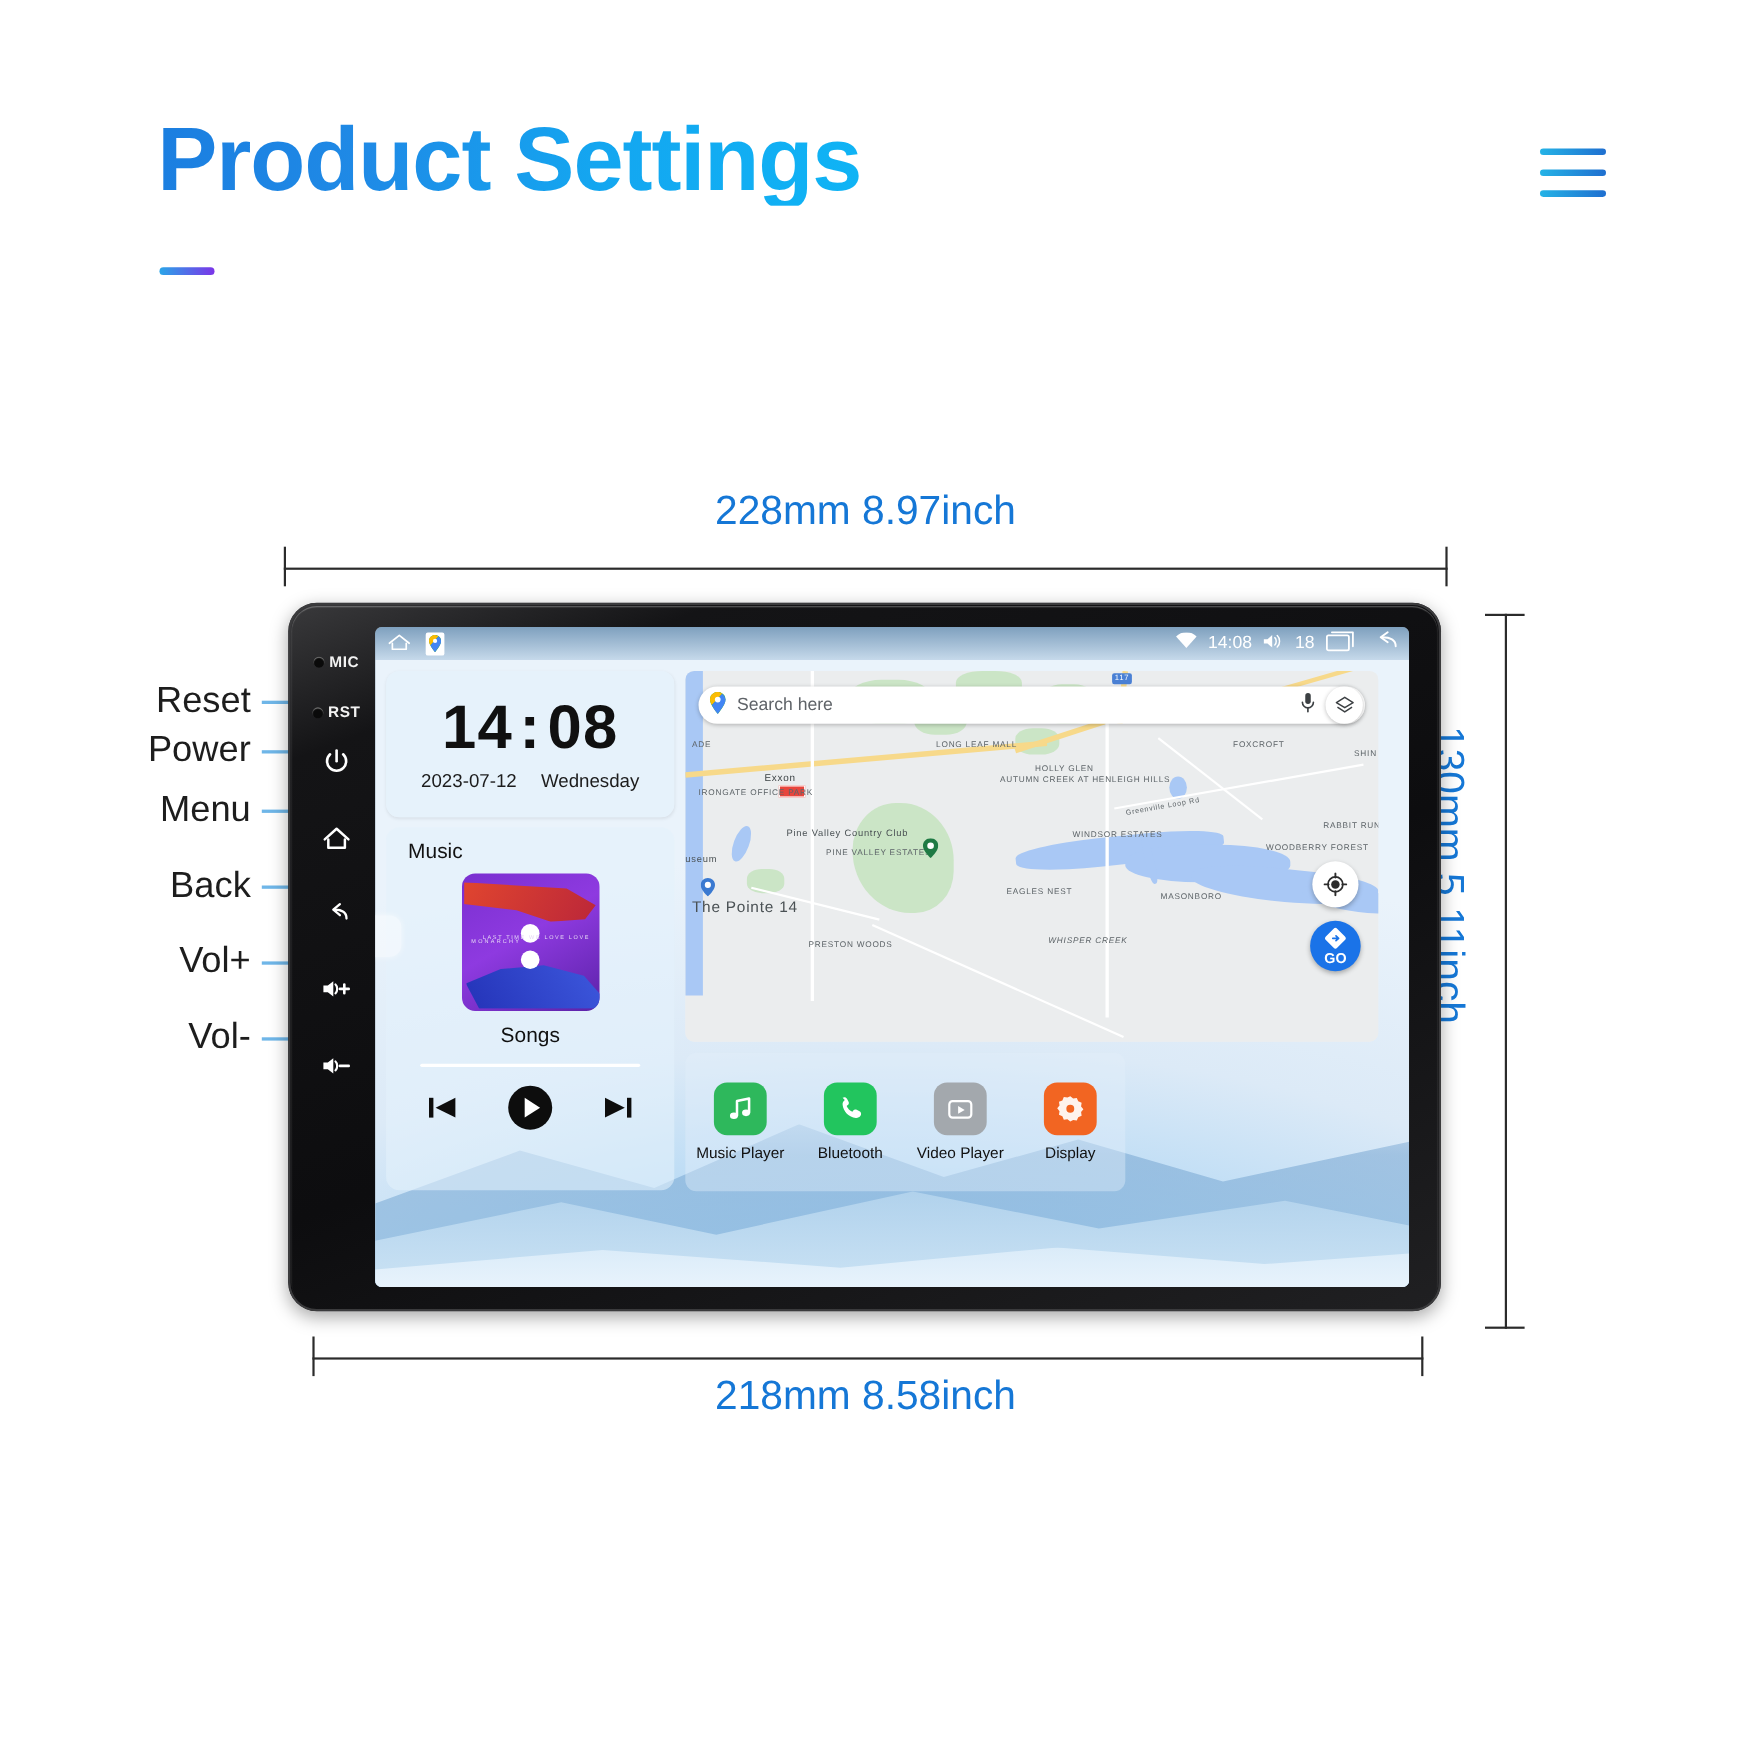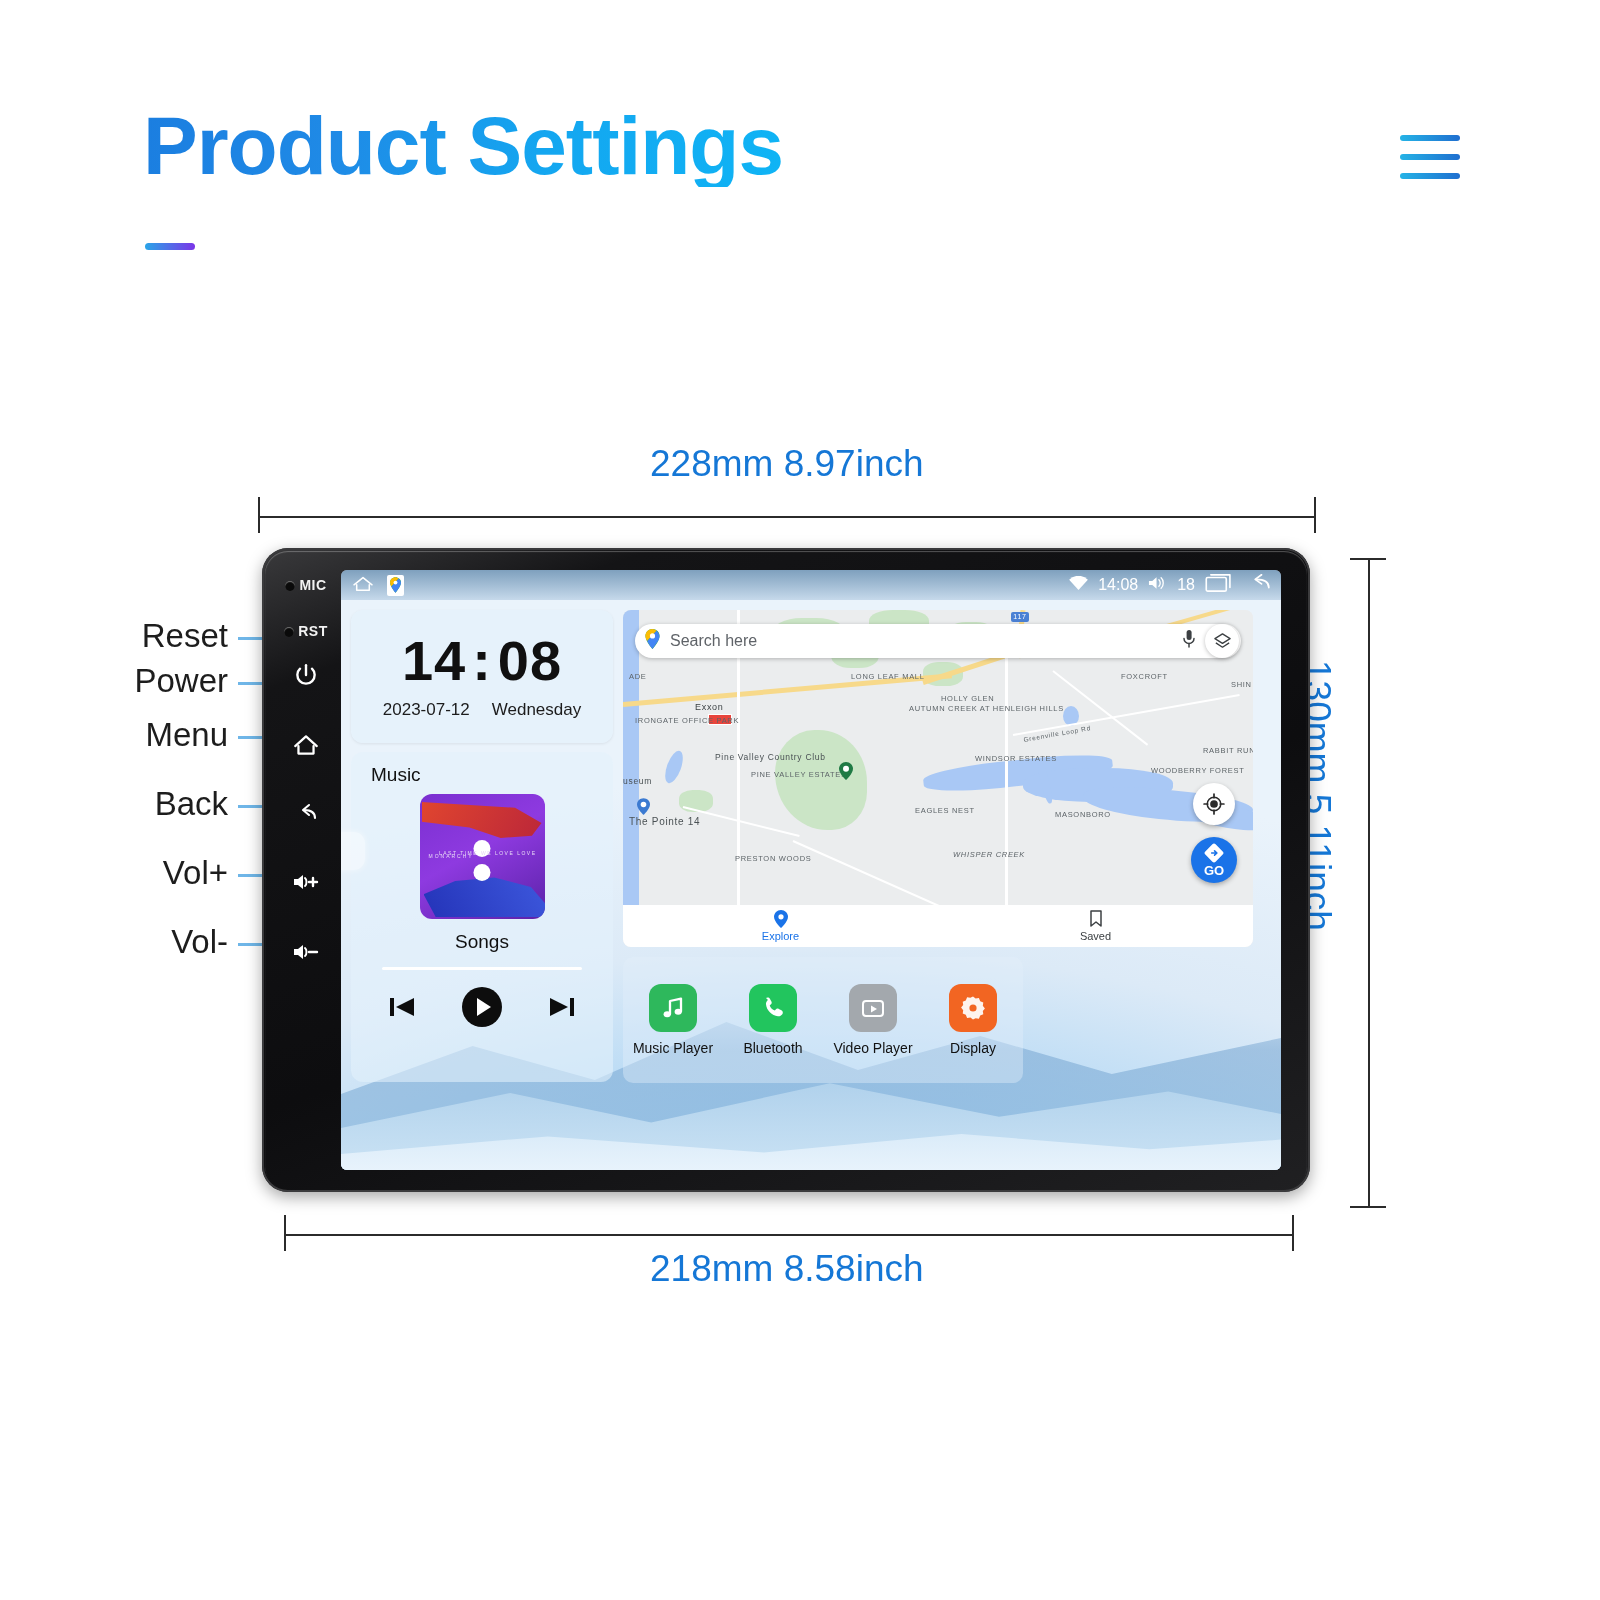--- a/index.html
+++ b/index.html
@@ -44,21 +44,21 @@
     background:linear-gradient(160deg,#3a3a3c 0%,#141416 14%,#0d0d0f 55%,#202022 100%);
     border-radius:26px;
     box-shadow:0 5px 16px rgba(0,0,0,.35), inset 0 0 0 2px #3b3b3d;
   }
   #device::after{
     content:"";position:absolute;inset:3px;border-radius:23px;
     box-shadow:inset 0 1px 1px rgba(255,255,255,.28);pointer-events:none;
   }
   
   #side-col{position:absolute;left:8px;top:10px;width:72px;height:620px;}
-  .side-btn{position:absolute;left:0;width:72px;text-align:center;color:#f2f2f2;}
+  .side-btn{position:absolute;left:0;width:72px;text-align:center;color:#f2f2f2;margin-top:17px;}
   .hole-label{font-size:14px;font-weight:bold;letter-spacing:.5px;}
   .hole{display:inline-block;width:10px;height:10px;border-radius:50%;
     background:#0a0a0a;box-shadow:inset 0 1px 1px rgba(255,255,255,.45);
     vertical-align:middle;margin-right:4px;}
   .icon-svg{display:block;margin:0 auto;}
 
   
   #screen{
     position:absolute;left:79px;top:22px;width:940px;height:600px;
     border-radius:6px;overflow:hidden;
@@ -396,21 +396,21 @@
         <div class="maplbl" style="left:12px;top:106px;width:64px;line-height:1.45;">IRONGATE OFFICE PARK</div>
         <div class="maplbl" style="left:352px;top:144px;width:48px;line-height:1.45;">WINDSOR ESTATES</div>
         <div class="maplbl" style="left:286px;top:94px;width:72px;line-height:1.45;">AUTUMN CREEK AT HENLEIGH HILLS</div>
         <div class="maplbl nm" style="left:52px;top:142px;font-size:8.5px;margin-left:40px;">Pine Valley Country Club</div>
         <div class="maplbl" style="left:128px;top:160px;width:60px;line-height:1.45;">PINE VALLEY ESTATES</div>
         <div class="maplbl" style="left:528px;top:156px;width:54px;line-height:1.45;">WOODBERRY FOREST</div>
         <div class="maplbl" style="left:292px;top:196px;">EAGLES NEST</div>
         <div class="maplbl" style="left:432px;top:200px;">MASONBORO</div>
         <div class="maplbl" style="left:580px;top:136px;">RABBIT RUN</div>
         <div class="maplbl nm" style="left:0px;top:166px;font-size:8.5px;">useum</div>
-        <div class="maplbl nm" style="left:6px;top:206px;font-size:10px;text-align:right;">The Pointe 14</div>
+        <div class="maplbl nm" style="left:6px;top:206px;font-size:14px;text-align:right;">The Pointe 14</div>
         <div class="maplbl" style="left:112px;top:244px;">PRESTON WOODS</div>
         <div class="maplbl" style="left:330px;top:240px;font-style:italic;">WHISPER CREEK</div>
         <div class="maplbl" style="left:400px;top:120px;font-size:6.5px;transform:rotate(-10deg);">Greenville Loop Rd</div>
         <div class="maplbl" style="left:388px;top:2px;width:18px;height:10px;background:#4a80d4;color:#fff;border-radius:2px;font-size:7px;line-height:10px;">117</div>
 
         <div style="position:absolute;left:216px;top:152px;">
           <svg width="14" height="18" viewBox="0 0 14 18">
               <path d="M7 0C3.1 0 0 3 0 6.8 0 11.8 7 18 7 18s7-6.2 7-11.2C14 3 10.9 0 7 0z" fill="#1f7a44"></path>
               <circle cx="7" cy="6.8" r="3" fill="#fff"></circle>
             </svg>
@@ -465,35 +465,20 @@
       </div>
 
       <div id="go-btn">
         <svg width="20" height="20" viewBox="0 0 22 22">
           <rect x="3" y="3" width="16" height="16" rx="2.5" transform="rotate(45 11 11)" fill="#fff"></rect>
           <path d="M8.4 11h5.2M11.6 8.6 14.2 11l-2.6 2.4" stroke="#1a73e8" stroke-width="1.7" fill="none" stroke-linecap="round" stroke-linejoin="round"></path>
         </svg>
         <span class="golbl">GO</span>
       </div>
 
-      <div id="map-bottom">
-        <div class="mb-item">
-          <svg width="14" height="18" viewBox="0 0 14 18">
-            <path d="M7 0C3.1 0 0 3 0 6.8 0 11.8 7 18 7 18s7-6.2 7-11.2C14 3 10.9 0 7 0z" fill="#1a73e8"></path>
-            <circle cx="7" cy="6.8" r="2.6" fill="#fff"></circle>
-          </svg>
-          <span style="color:#1a73e8;">Explore</span>
-        </div>
-        <div class="mb-item">
-          <svg width="14" height="18" viewBox="0 0 14 18">
-            <path d="M2 1h10v15l-5-4-5 4z" stroke="#3c4043" stroke-width="1.5" fill="none" stroke-linejoin="round"></path>
-          </svg>
-          <span style="color:#3c4043;">Saved</span>
-        </div>
-      </div>
     </div>
 
     <div id="app-dock">
       <div class="app">
         <div class="app-ico" style="background:#2eb85c;">
           <svg width="28" height="28" viewBox="0 0 28 28">
             <path d="M11 20V7l11-2.4v12.8" stroke="#fff" stroke-width="2.3" fill="none" stroke-linecap="round" stroke-linejoin="round"></path>
             <ellipse cx="8.2" cy="20.3" rx="3.6" ry="3" fill="#fff"></ellipse>
             <ellipse cx="19.2" cy="17.7" rx="3.6" ry="3" fill="#fff"></ellipse>
           </svg>

